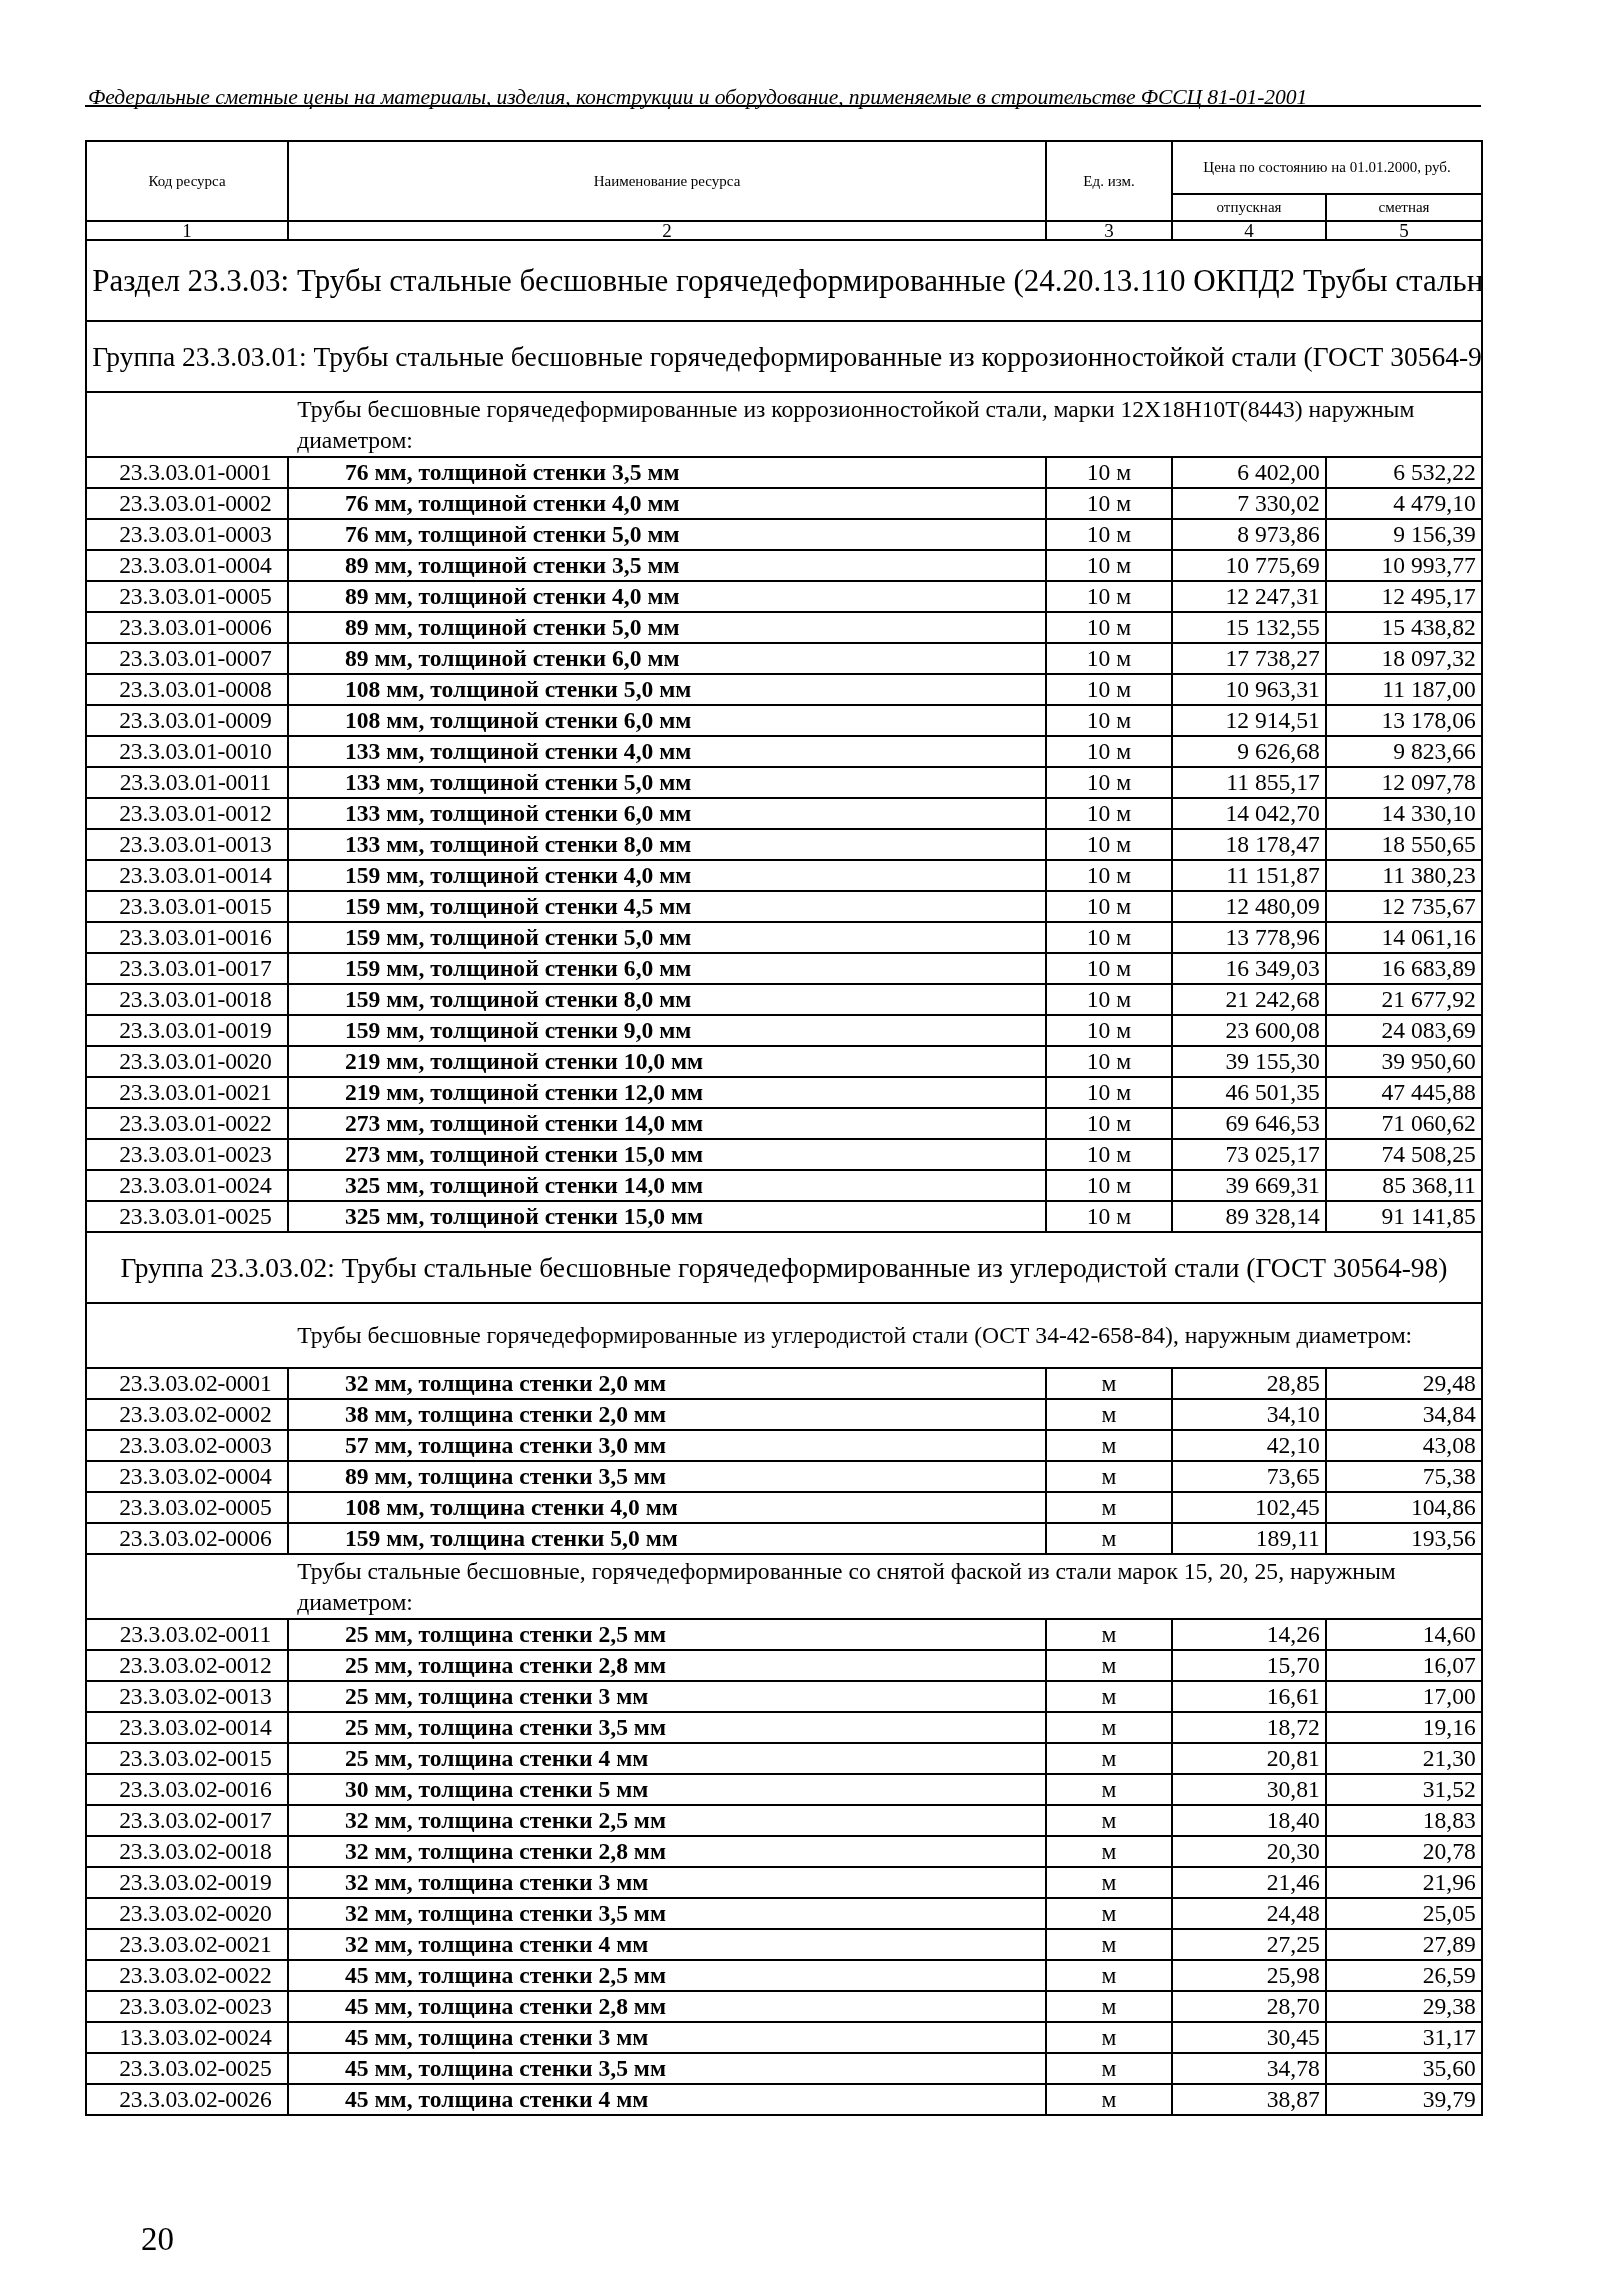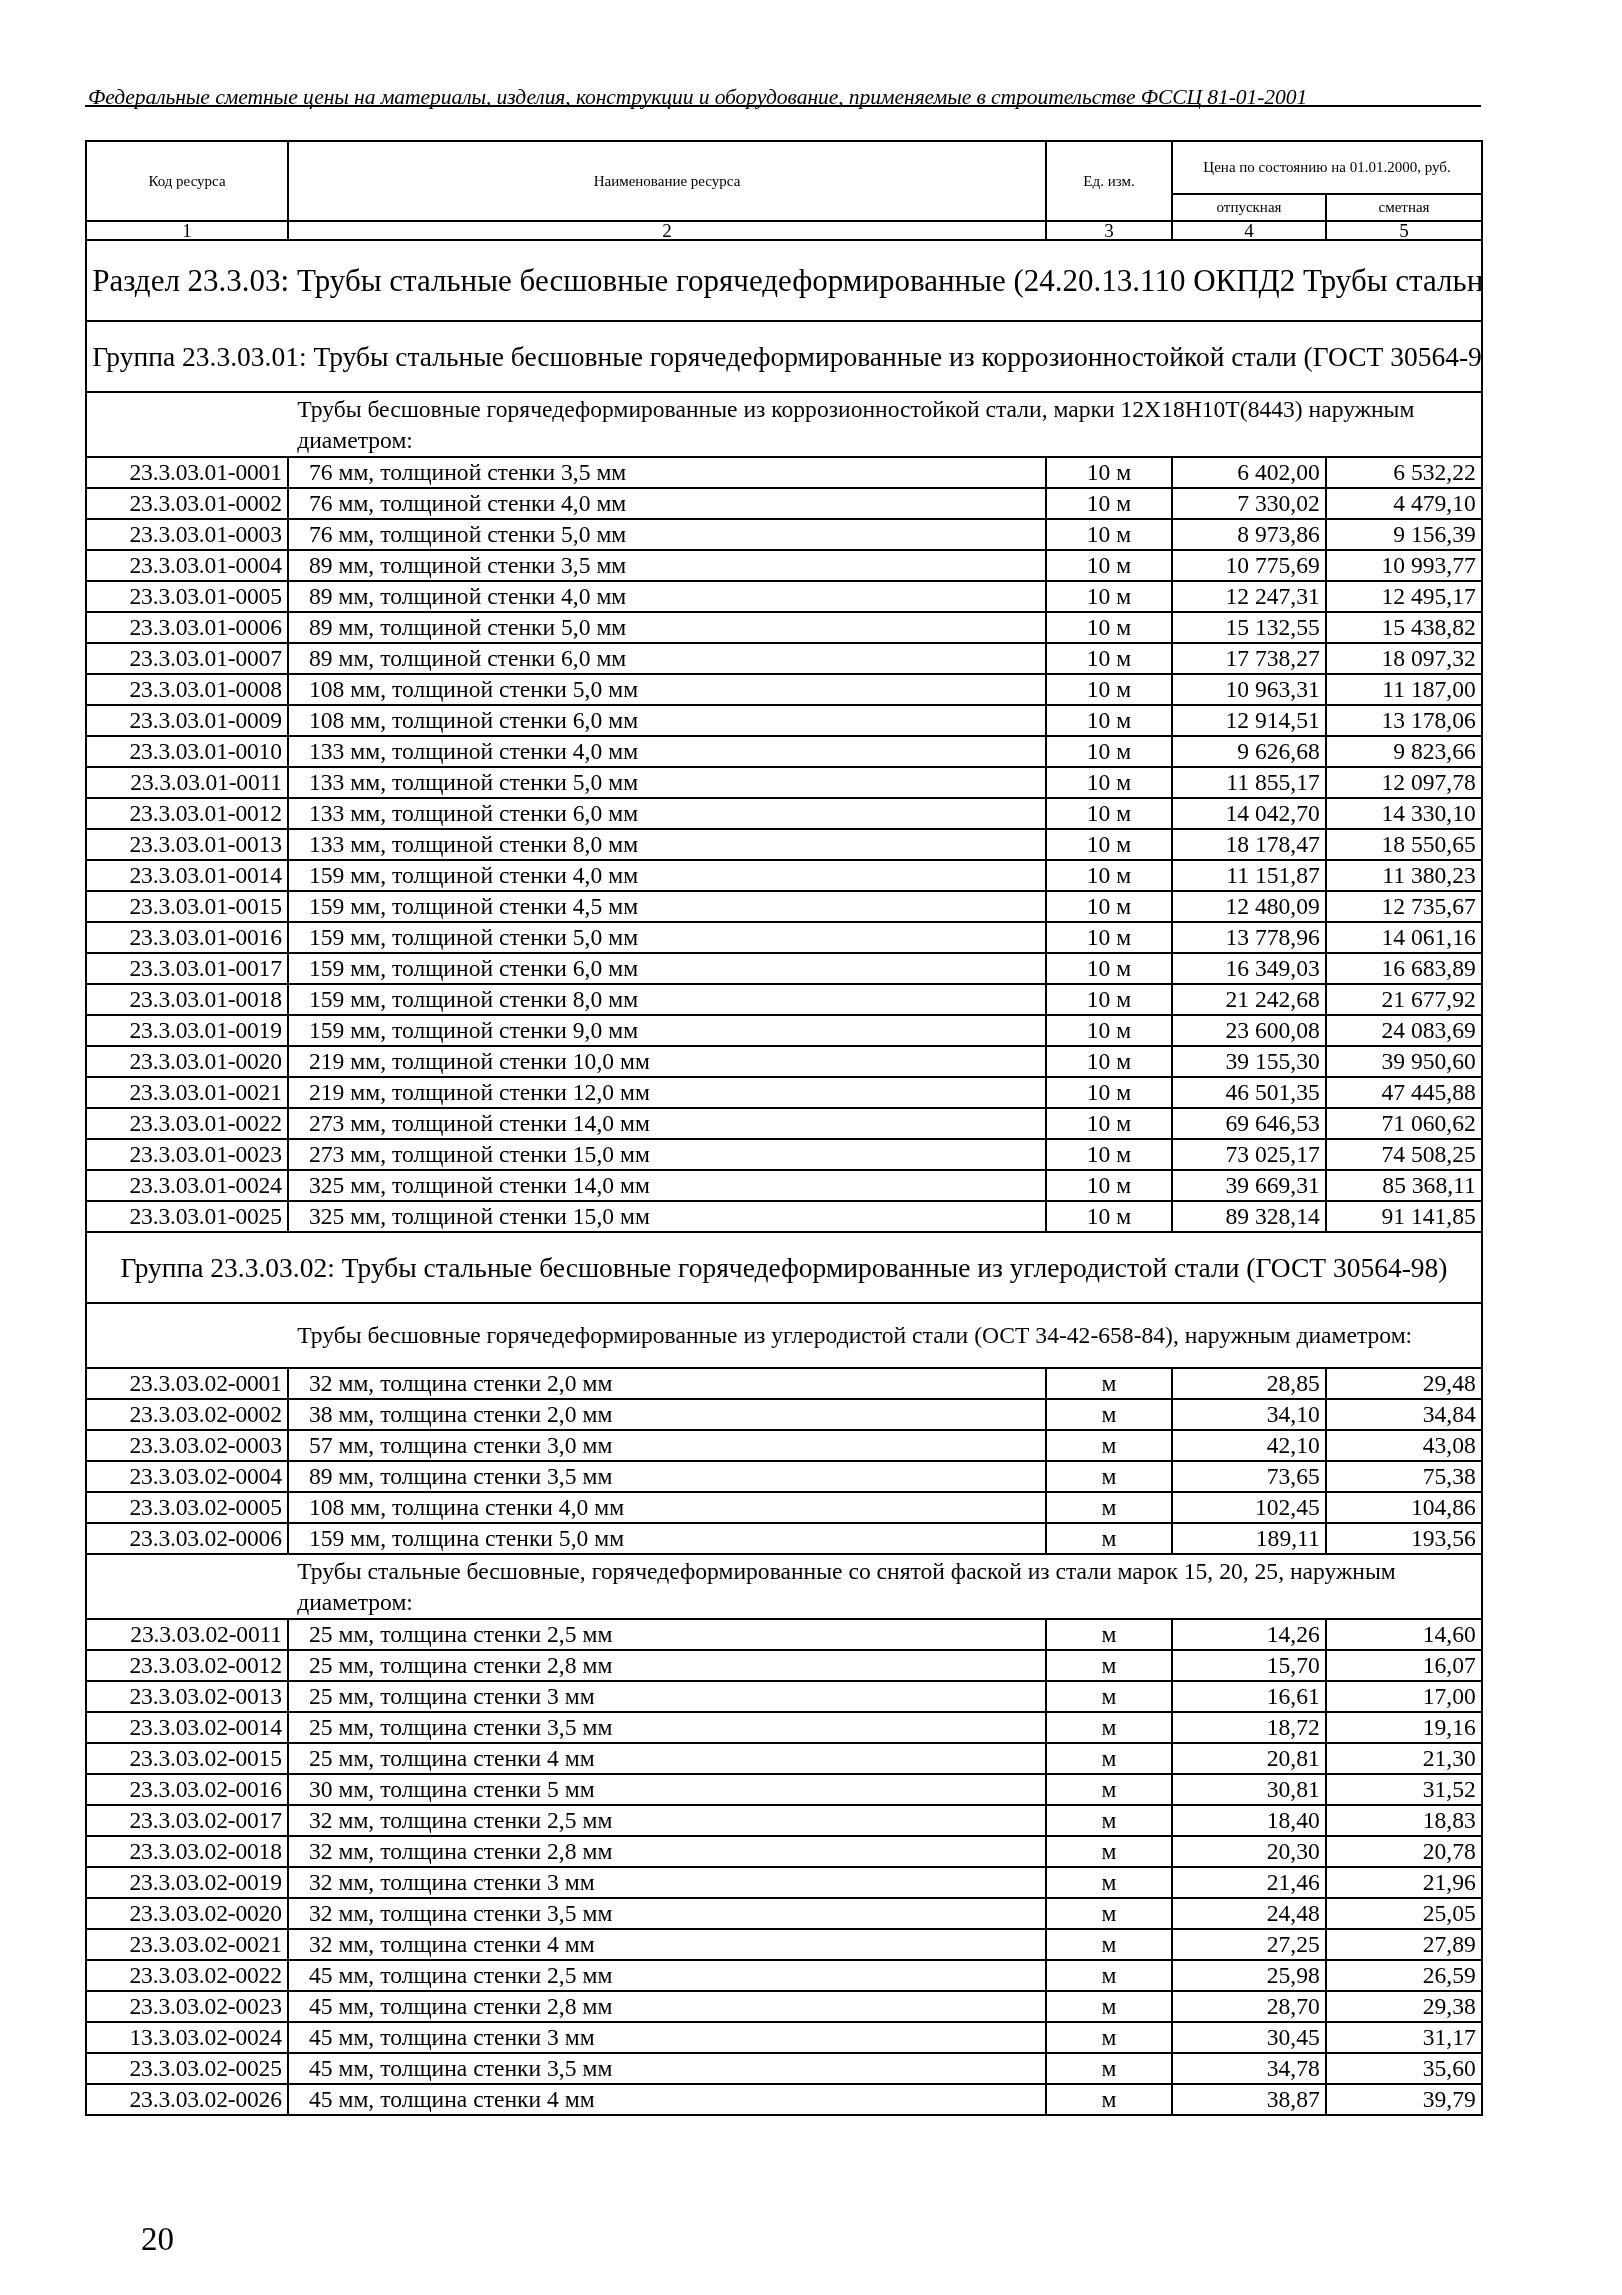--- a/index.html
+++ b/index.html
@@ -39,22 +39,22 @@
   .group-row td {
     font-weight: bold; font-size: 27.5px; line-height: 33px; text-align: center;
     white-space: normal; height: 69px; padding: 0 13px;
   }
   .desc-row td.desc-text {
     text-align: left; white-space: normal; font-size: 23.6px; line-height: 31px;
     height: 63px; padding: 0 6.5px 0 9.2px; border-left: none;
   }
   .desc-row td.desc-blank { border-right: none; }
   .data-row td { height: 29px; line-height: 29px; }
-  .data-row td.code { text-align: right; padding-left: 22px; letter-spacing: -0.2px; }
-  .data-row td.name { text-align: left; padding-left: 20px; }
+  .data-row td.code { text-align: center; padding-left: 22px; letter-spacing: -0.2px; }
+  .data-row td.name { text-align: left; padding-left: 56px; font-weight: bold; }
   .data-row td.unit { text-align: center; margin-left: 14px; }
   .data-row td.price-cell { text-align: right; padding-right: 5.2px; }
   .page-number {
     position: absolute; left: 95px; top: 2225px; font-size: 33px; line-height: 29px; margin-left: 46px;
   }
 </style>
 </head>
 <body>
 
 <div class="running-header">Федеральные сметные цены на материалы, изделия, конструкции и оборудование, применяемые в строительстве ФССЦ 81-01-2001</div>

